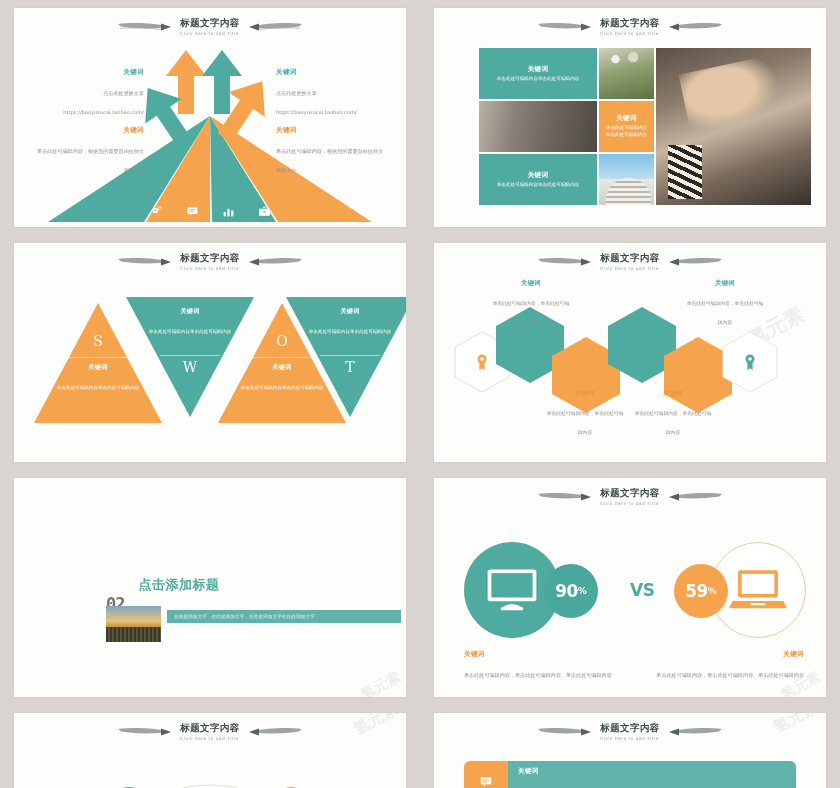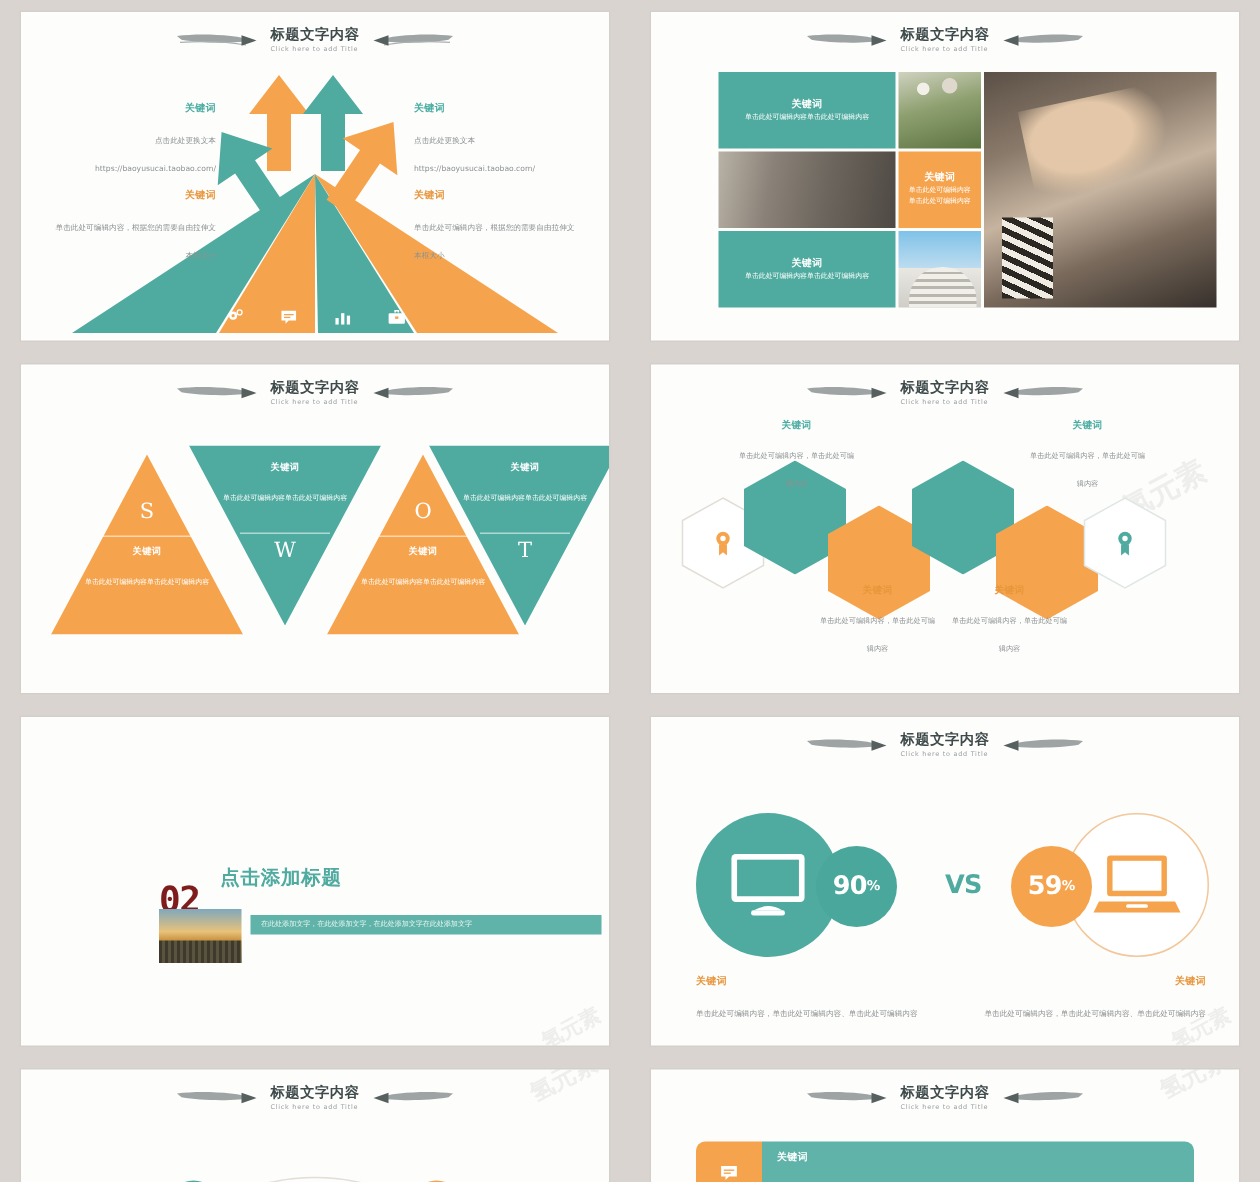--- a/index.html
+++ b/index.html
@@ -93,21 +93,21 @@
   .tri .cap .body-txt { color:#fff; font-size:4.6px; line-height:1.45; }
   .tri .rule { position:absolute; height:1px; background:rgba(255,255,255,.55); left:34px; right:34px; }
 
   
   .s4-stage { position: absolute; left: 0; right: 0; top: 46px; height: 140px; }
   .hexwrap { position: absolute; }
   .hex { width: 100%; height: 100%; }
   .s4-cap { position: absolute; width: 78px; text-align: center; }
   .s4-cap .kw { display:block; margin-bottom:2px; font-size:6.4px; }
   .s4-cap .body-txt { font-size:4.8px; line-height:1.55; }
-  .s5-02 { font-size: 24px; font-weight: bold; color: #7f1d1d; letter-spacing: -1px;
+  .s5-02 { font-size: 17px; font-weight: bold; color: #737373; letter-spacing: -1px;
       font-family: "DejaVu Sans Mono","Liberation Mono",monospace; }
   .s5-title { font-size: 13px; font-weight: bold; color: #4fab9f; letter-spacing: .5px; }
   .s5-photo { width: 55px; height: 36px;
       background: linear-gradient(180deg,#7fa8bd 0%,#e8c27a 42%,#c8923f 58%,#4a4433 100%);
       position: relative; overflow:hidden; }
   .s5-photo:after{content:"";position:absolute;left:0;right:0;bottom:0;height:42%;
       background: repeating-linear-gradient(90deg,#3d3a2c 0 2px,#5a5340 2px 4px);}
   .s5-bar { background: #5fb3a8; height: 13px; display: flex; align-items: center; padding: 0 7px; }
   .s5-bar .body-txt { color: #e9f5f2; font-size: 4.7px; }
 

